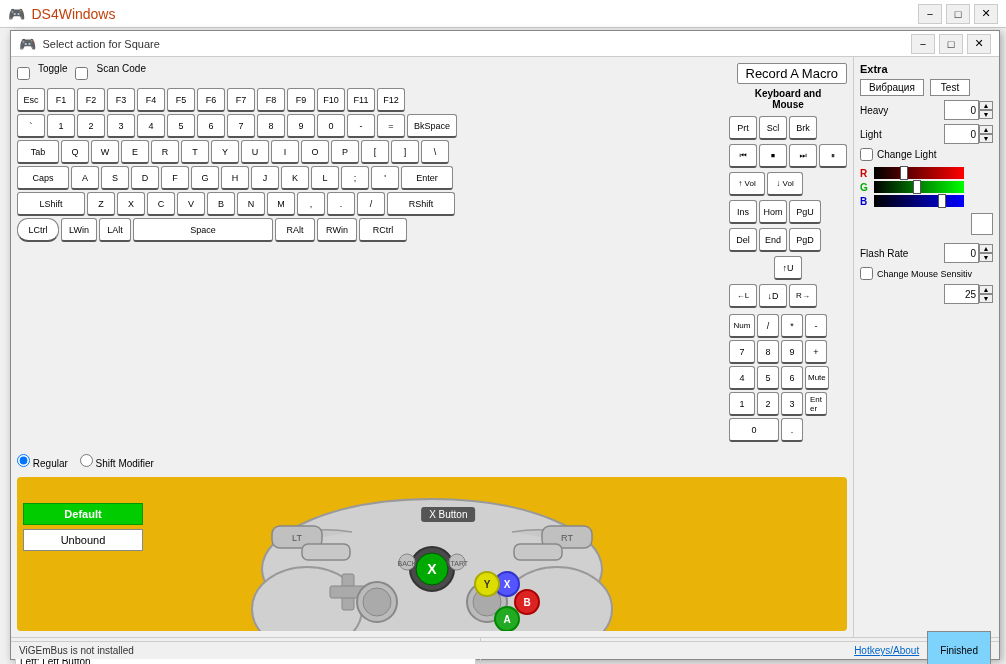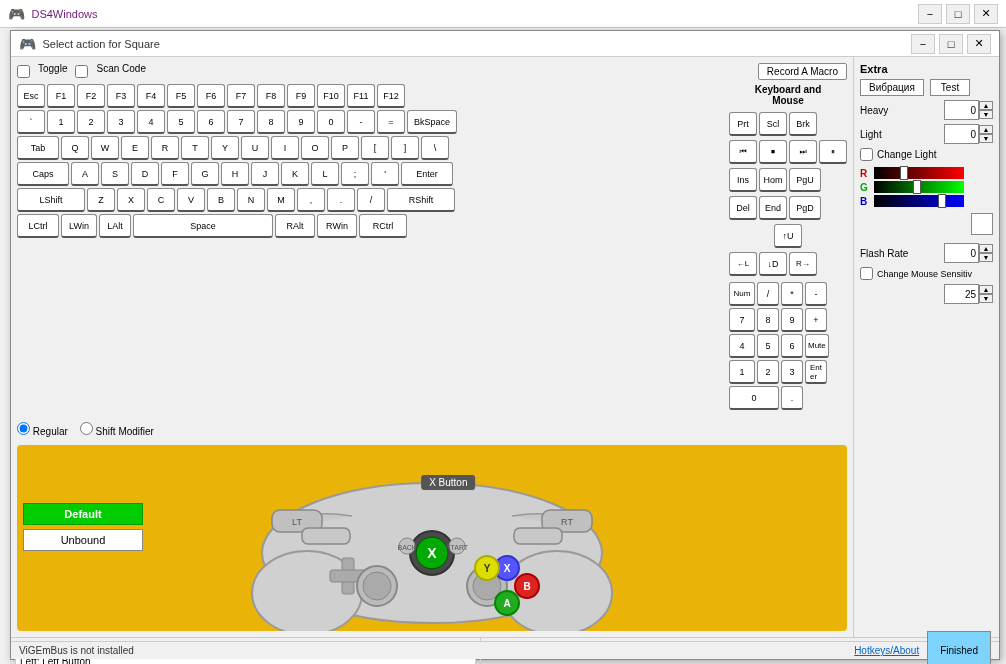--- a/index.html
+++ b/index.html
@@ -8,21 +8,21 @@
     
     .title-bar {
       background: #ffffff;
       border-bottom: 1px solid #ccc;
       display: flex;
       align-items: center;
       padding: 4px 8px;
       height: 28px;
     }
     .title-bar-icon { margin-right: 6px; font-size: 14px; }
-    .title-bar-text { font-size: 11px; color: #701a75; flex: 1; }
+    .title-bar-text { font-size: 14px; color: #c2410c; flex: 1; }
     .title-bar-controls { display: flex; gap: 4px; }
     .title-btn { width: 24px; height: 20px; border: 1px solid #ccc; background: #f0f0f0; cursor: pointer; font-size: 11px; display: flex; align-items: center; justify-content: center; }
 
     
     .dialog-window {
       position: absolute;
       top: 30px;
       left: 10px;
       width: 990px;
       height: 630px;
@@ -81,41 +81,41 @@
       cursor: pointer;
       padding: 0 2px;
     }
     .key.space-key { min-width: 140px; }
     .key.backspace { min-width: 50px; }
     .key.tab { min-width: 42px; }
     .key.caps { min-width: 52px; }
     .key.enter { min-width: 52px; }
     .key.lshift { min-width: 68px; }
     .key.rshift { min-width: 68px; }
-    .key.ctrl-key { min-width: 42px; }
+    .key.ctrl-key { min-width: 42px; border-radius: 11px; }
     .key.win-key { min-width: 36px; }
     .key.alt-key { min-width: 32px; }
     .key.ralt { min-width: 40px; }
     .key.rwin { min-width: 40px; }
     .key.rctrl { min-width: 48px; }
 
     .km-title {
       font-size: 10px;
       text-align: center;
       margin-bottom: 4px;
       font-weight: bold;
     }
 
     
     .record-macro-btn {
       background: white;
       border: 1px solid #888;
       padding: 2px 8px;
       cursor: pointer;
-      font-size: 10px;
+      font-size: 13px;
       border-radius: 2px;
     }
 
     
     .toggle-row {
       display: flex;
       gap: 8px;
       margin-bottom: 4px;
       font-size: 10px;
     }
@@ -557,20 +557,24 @@
             <div class="key">Brk</div>
           </div>
 
           <div class="key-row">
             <div class="key" style="font-size:8px;">⏮</div>
             <div class="key" style="font-size:8px;">⏹</div>
             <div class="key" style="font-size:8px;">⏭</div>
             <div class="key" style="font-size:8px;">⏸</div>
           </div>
 
+          <div class="key-row">
+            <div class="key" style="font-size:8px; min-width:36px;">↑ Vol</div>
+            <div class="key" style="font-size:8px; min-width:36px;">↓ Vol</div>
+          </div>
 
           <div class="key-row">
             <div class="key">Ins</div>
             <div class="key">Hom</div>
             <div class="key" style="min-width:32px;">PgU</div>
           </div>
           <div class="key-row">
             <div class="key">Del</div>
             <div class="key">End</div>
             <div class="key" style="min-width:32px;">PgD</div>

